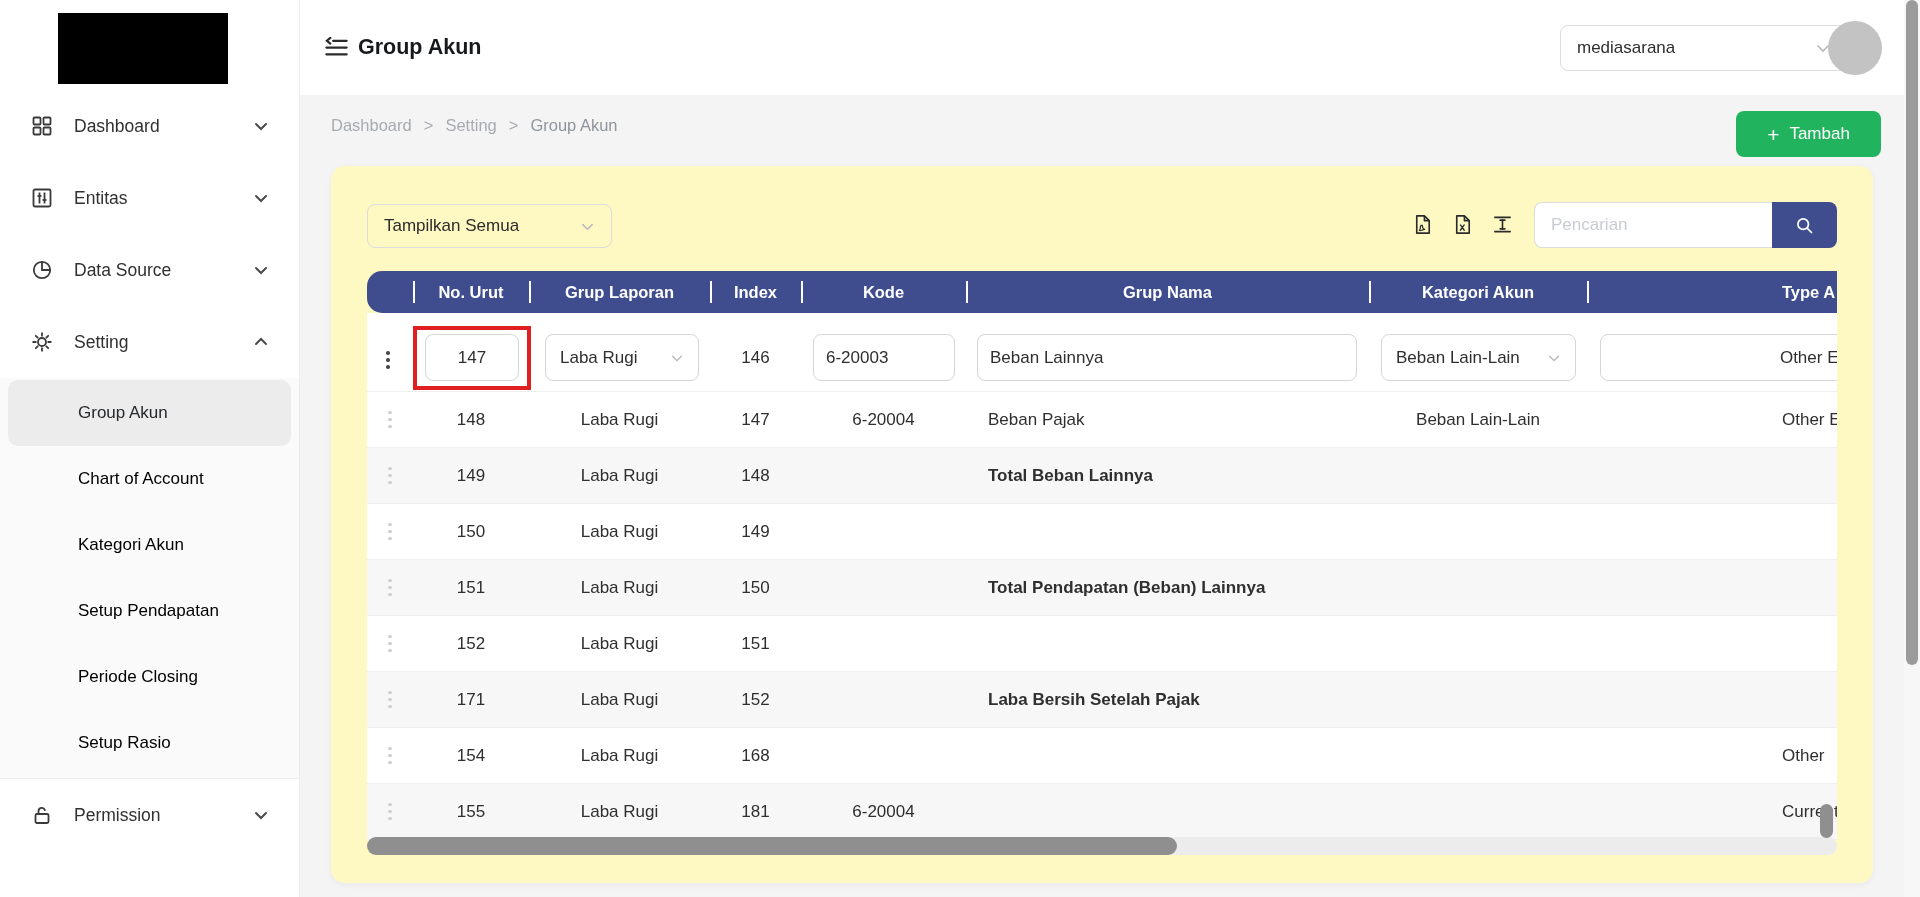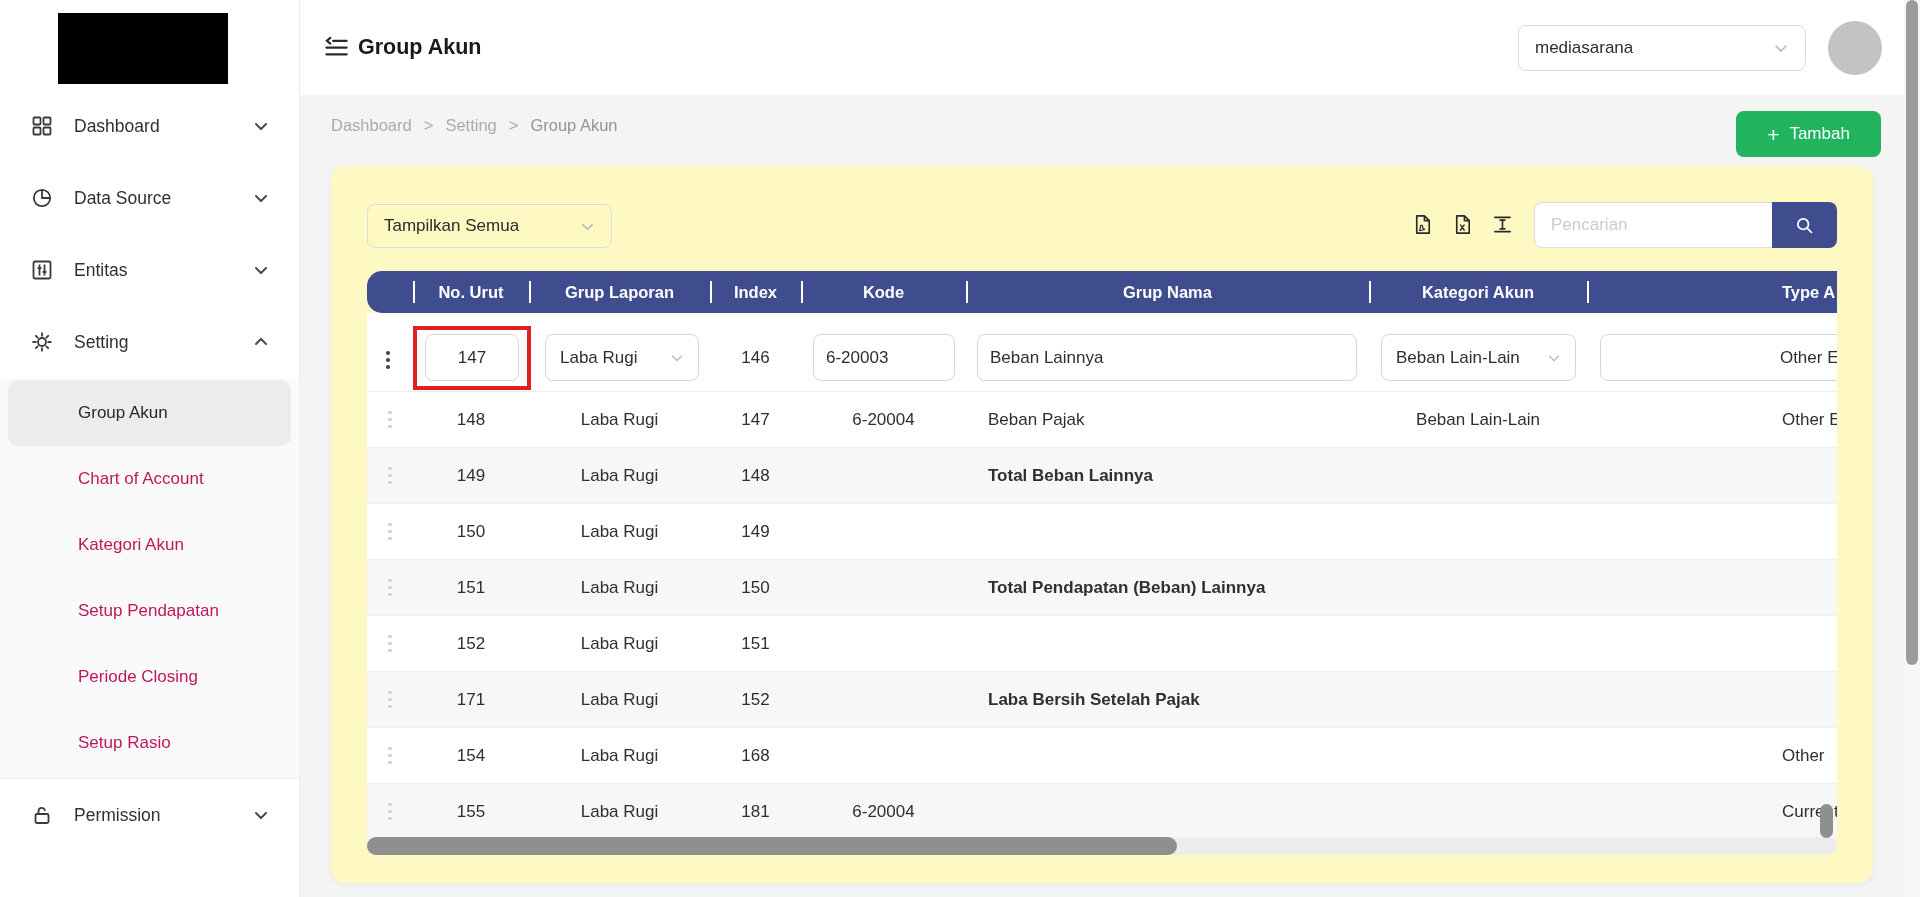--- a/index.html
+++ b/index.html
@@ -16,30 +16,30 @@
     background:#fff; border-right:1px solid #ececec; z-index:5;}
   .logo{margin:13px 0 0 58px; width:170px; height:71px; background:#000;}
   .menu{margin-top:6px;}
   .menu-item{height:72px; display:flex; align-items:center; gap:20px;
     padding:0 30px; font-size:17.5px; color:#303030; cursor:pointer;}
   .menu-item .mi-icon{width:24px; height:24px; flex:0 0 24px; color:#3a3a3a;}
   .menu-item .mi-label{flex:1;}
   .menu-item .mi-chev{color:#4a4a4a;}
   .submenu{background:#fafafa; border-bottom:1px solid #ededed; padding:2px 0;}
   .submenu-item{height:66px; display:flex; align-items:center; margin:0 8px;
-    padding-left:70px; border-radius:10px; font-size:17px; color:#be185d; cursor:pointer;}
+    padding-left:70px; border-radius:10px; font-size:17px; color:#000000; cursor:pointer;}
   .submenu-item.active{background:#ececec; color:#26292d;}
 
   
   .topbar{position:absolute; left:300px; top:0; width:1620px; height:95px; background:#fff;}
   .collapse-btn{position:absolute; left:23px; top:34px; width:27px; height:27px;
     color:#2b2b2b; cursor:pointer;}
   .page-title{position:absolute; left:58px; top:0; height:95px; display:flex;
     align-items:center; font-size:21.5px; font-weight:700; color:#17191c;}
-  .ws-select{position:absolute; left:1218px; top:25px; width:288px; height:46px;
+  .ws-select{position:absolute; left:1260px; top:25px; width:288px; height:46px;
     border:1px solid var(--border); border-radius:8px; background:#fff;
     display:flex; align-items:center; justify-content:space-between;
     padding:0 16px; font-size:17px; color:#2f2f2f; cursor:pointer;}
   .chev{color:#b8b8b8;}
   .avatar{position:absolute; left:1528px; top:21px; width:54px; height:54px;
     border-radius:50%; background:#c3c3c3; cursor:pointer;}
 
   
   .content{position:absolute; left:300px; top:95px; width:1620px; height:802px;
     background:#f4f4f5;}
@@ -148,43 +148,43 @@
       <span class="mi-chev">
           <svg width="16" height="16" viewBox="0 0 16 16" fill="none" stroke="currentColor" stroke-width="2" stroke-linecap="round">
             <polyline points="3,6 8,11 13,6"></polyline>
           </svg>
         </span>
     </div>
 
     <div class="menu-item">
       <span class="mi-icon">
         <svg viewBox="0 0 24 24" fill="none" stroke="currentColor" stroke-width="1.8">
-            <circle cx="12" cy="12" r="8.2"></circle>
-            <path d="M12 3.8V12h8.2"></path>
-          </svg>
-      </span>
-      <span class="mi-label">Data Source</span>
-      <span class="mi-chev">
-          <svg width="16" height="16" viewBox="0 0 16 16" fill="none" stroke="currentColor" stroke-width="2" stroke-linecap="round">
-            <polyline points="3,6 8,11 13,6"></polyline>
-          </svg>
-        </span>
-    </div>
-
-    <div class="menu-item">
-      <span class="mi-icon">
-        <svg viewBox="0 0 24 24" fill="none" stroke="currentColor" stroke-width="1.8">
             <rect x="3.5" y="3.5" width="17" height="17" rx="1.5"></rect>
             <line x1="9.5" y1="6.5" x2="9.5" y2="17.5"></line>
             <line x1="14.5" y1="6.5" x2="14.5" y2="17.5"></line>
             <line x1="7.5" y1="10" x2="11.5" y2="10"></line>
             <line x1="12.5" y1="14" x2="16.5" y2="14"></line>
           </svg>
       </span>
       <span class="mi-label">Entitas</span>
+      <span class="mi-chev">
+          <svg width="16" height="16" viewBox="0 0 16 16" fill="none" stroke="currentColor" stroke-width="2" stroke-linecap="round">
+            <polyline points="3,6 8,11 13,6"></polyline>
+          </svg>
+        </span>
+    </div>
+
+    <div class="menu-item">
+      <span class="mi-icon">
+        <svg viewBox="0 0 24 24" fill="none" stroke="currentColor" stroke-width="1.8">
+            <circle cx="12" cy="12" r="8.2"></circle>
+            <path d="M12 3.8V12h8.2"></path>
+          </svg>
+      </span>
+      <span class="mi-label">Data Source</span>
       <span class="mi-chev">
           <svg width="16" height="16" viewBox="0 0 16 16" fill="none" stroke="currentColor" stroke-width="2" stroke-linecap="round">
             <polyline points="3,6 8,11 13,6"></polyline>
           </svg>
         </span>
     </div>
 
     <div class="menu-item">
       <span class="mi-icon">
         <svg viewBox="0 0 24 24" fill="none" stroke="currentColor" stroke-width="1.8" stroke-linecap="round">

